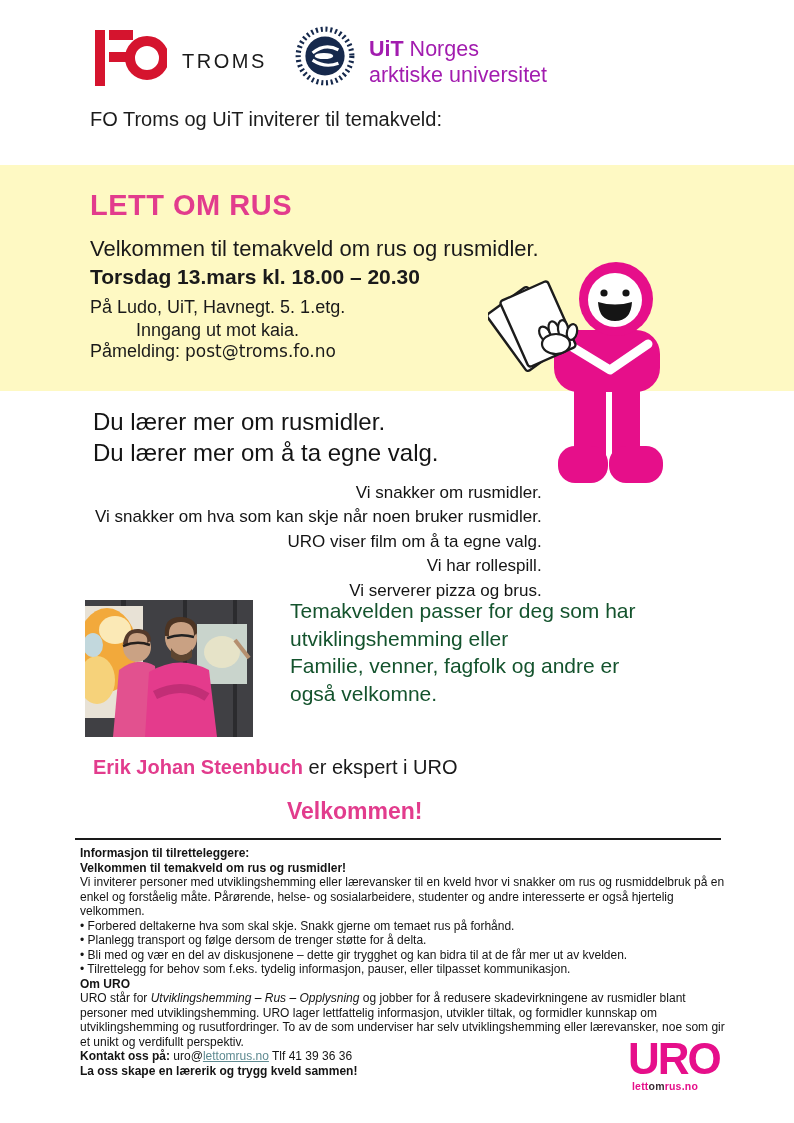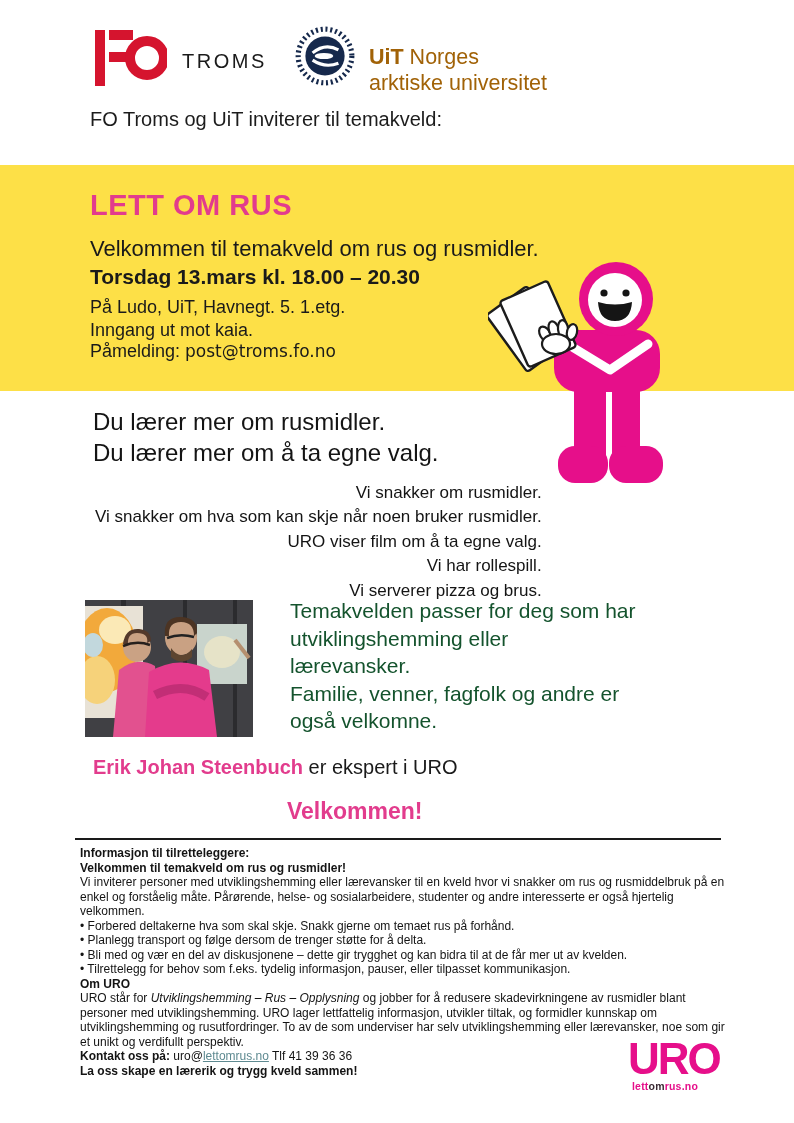--- a/index.html
+++ b/index.html
@@ -2,25 +2,25 @@
 <html><head>
 <meta charset="utf-8">
 <style>
   html,body{margin:0;padding:0;background:#888;}
   .page{position:relative;width:794px;height:1123px;background:#fff;margin:0 auto;
         font-family:"Liberation Sans",sans-serif;color:#1a1a1a;overflow:hidden;}
   
   .fo-logo{position:absolute;left:95px;top:30px;width:72px;height:56px;}
   .fo-region{position:absolute;left:182px;top:50px;font-size:20px;letter-spacing:2.5px;color:#1a1a1a;}
   .uit-seal{position:absolute;left:293px;top:24px;width:64px;height:64px;}
-  .uit-word{position:absolute;left:369px;top:44px;font-size:21.5px;line-height:26px;color:#a16207;}
+  .uit-word{position:absolute;left:369px;top:36px;font-size:21.5px;line-height:26px;color:#a21caf;}
   .uit-word b{font-weight:bold;}
   .intro{position:absolute;left:90px;top:108px;font-size:20px;color:#1c1c1c;}
   
-  .banner{position:absolute;left:0;top:165px;width:794px;height:226px;background:#fde047;}
+  .banner{position:absolute;left:0;top:165px;width:794px;height:226px;background:#fef9c3;text-align:center;}
   .banner-title{position:absolute;left:90px;top:24px;font-size:29px;font-weight:bold;color:#e23c8d;letter-spacing:.5px;}
   .banner-sub{position:absolute;left:90px;top:71px;font-size:22px;}
   .banner-date{position:absolute;left:90px;top:100px;font-size:21px;font-weight:bold;}
   .banner-loc{position:absolute;left:90px;top:131px;font-size:18px;line-height:22.5px;}
   .banner-signup{position:absolute;left:90px;top:176px;font-size:18px;}
   .email{font-family:"DejaVu Sans",sans-serif;font-size:17px;}
   .mascot{position:absolute;left:488px;top:256px;width:195px;height:228px;}
   
   .learn{position:absolute;left:93px;top:406px;font-size:24px;line-height:31px;color:#141414;}
   .event-list{position:absolute;left:95px;top:481px;font-size:17px;line-height:24.4px;color:#141414;text-align:right;}
@@ -145,21 +145,20 @@
     <path d="M80,36 q-2,-20 17,-19 q16,1 15,16 l-3,3 q0,-14 -13,-14 q-13,0 -12,14 z" fill="#4c3423"></path>
     <path d="M86,48 q10,14 21,1 l0,8 q-10,9 -21,0 z" fill="#5d4530"></path>
     <path d="M82,38 q13,-5 27,-1" stroke="#222" stroke-width="2.5" fill="none"></path>
     <path d="M64,72 q30,-18 60,-2 l8,67 l-72,0 z" fill="#e43b8c"></path>
     <path d="M70,95 q28,-14 52,2" stroke="#c22e76" stroke-width="9" fill="none"></path>
   </svg>
 
   <div class="audience">
       <div>Temakvelden passer for deg som har</div>
       <div>utviklingshemming eller</div>
-      <div>lærevansker.</div>
       <div>Familie, venner, fagfolk og andre er</div>
       <div>også velkomne.</div>
     </div>
 
   <div class="experts">
       <div>
       <span class="expert-name">Erik Johan Steenbuch</span><span> er ekspert i URO</span>
     </div>
     </div>
   <div class="welcome">Velkommen!</div>

